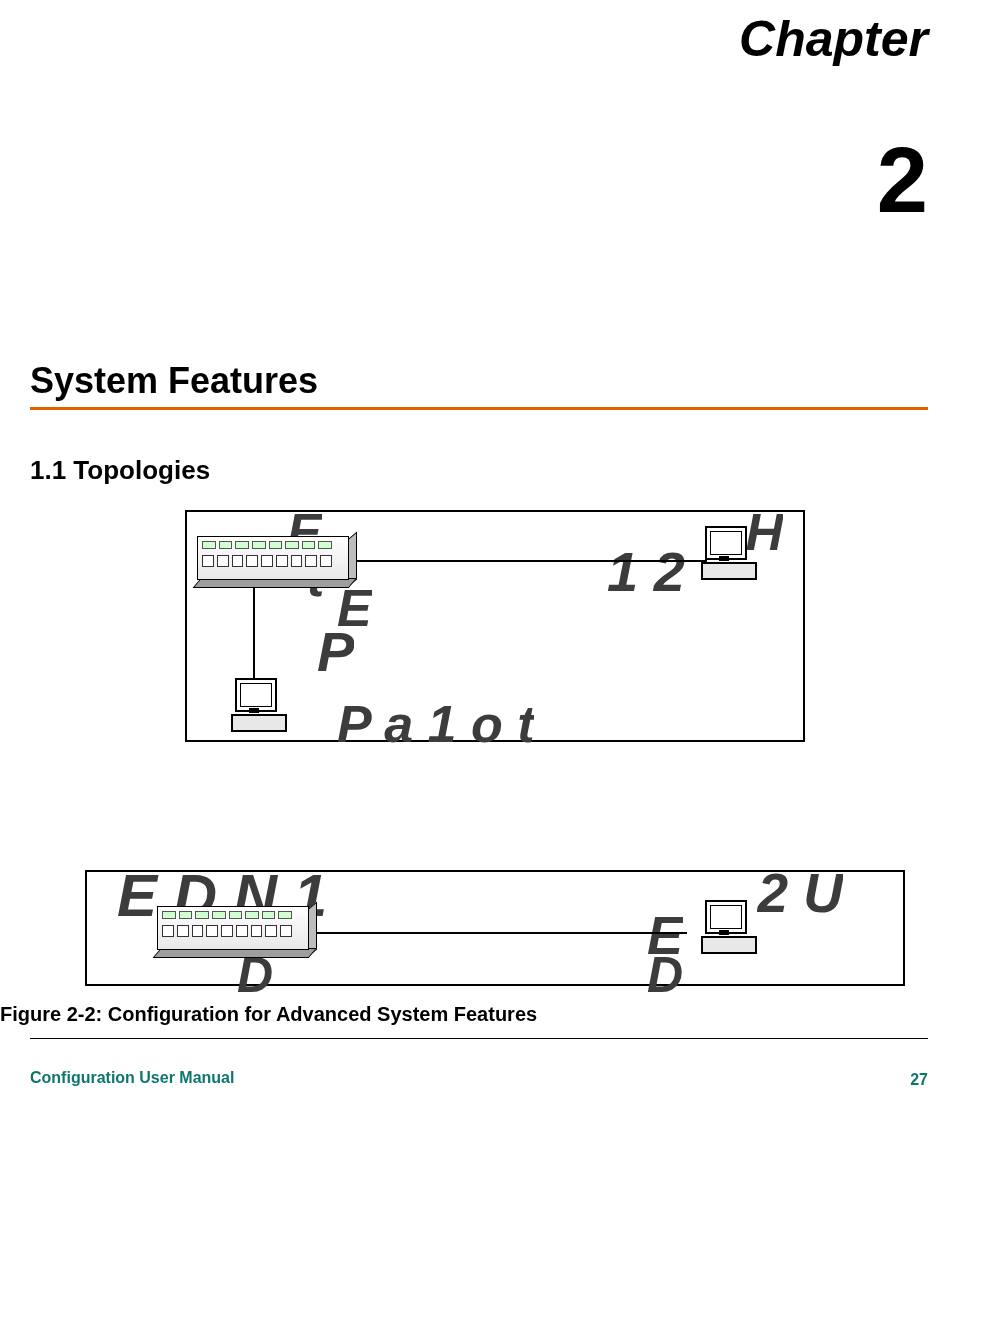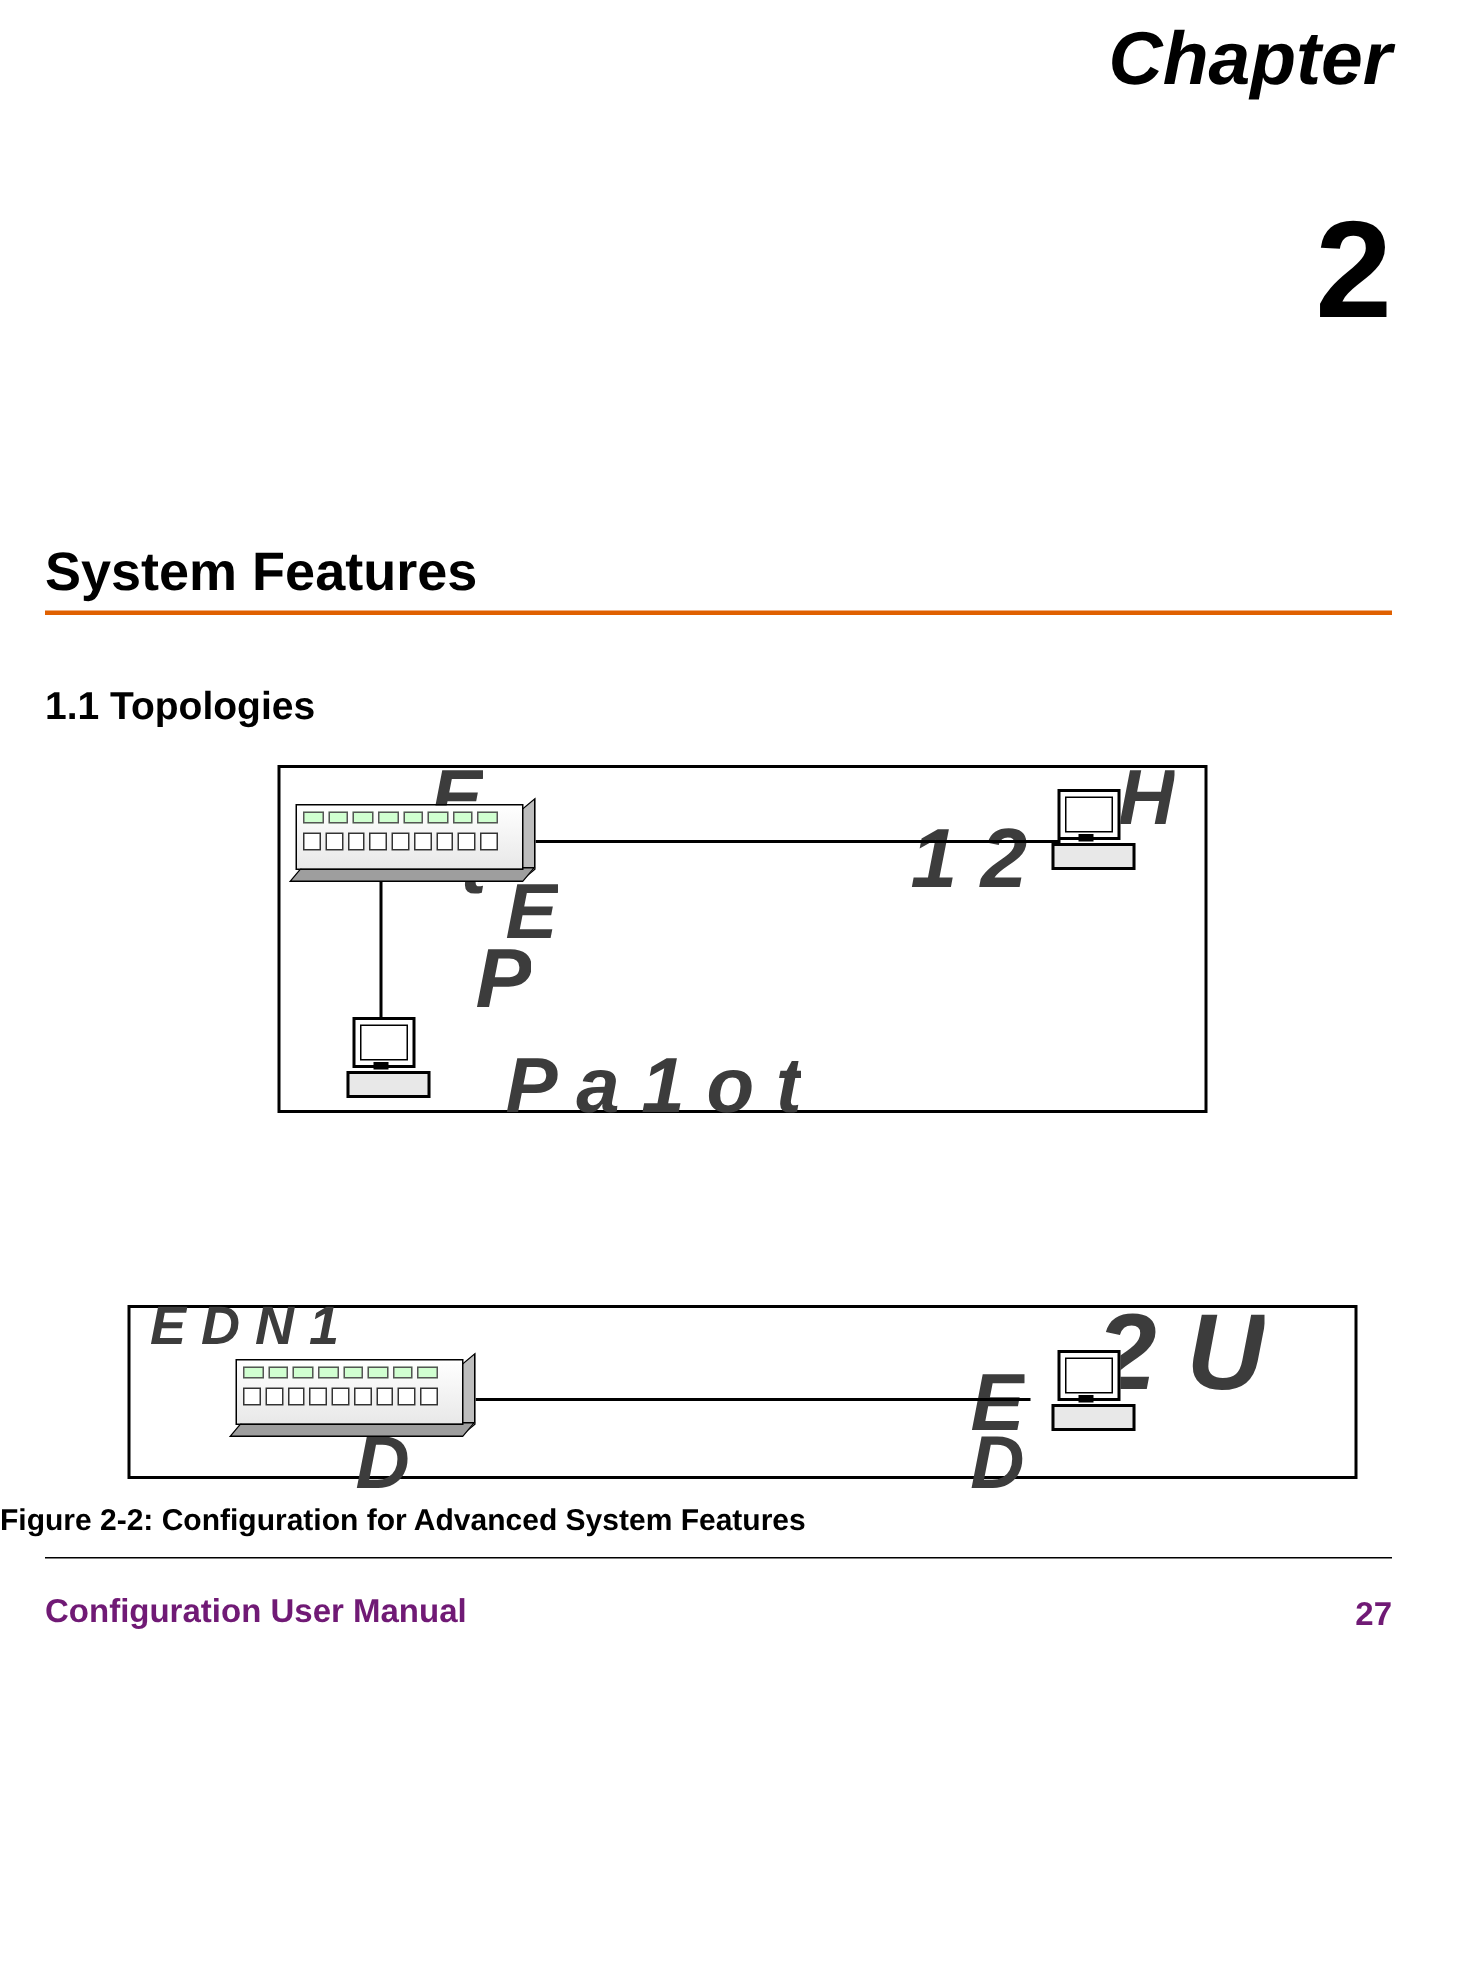--- a/index.html
+++ b/index.html
@@ -202,23 +202,23 @@
     left: 30px;
     right: 60px;
     height: 0;
     border-top: 1px solid #000;
   }
   .footer {
     position: absolute;
     bottom: 35px;
     left: 30px;
     right: 60px;
-    font-size: 22px;
-    font-weight: bold;
-    color: #701a75;
+    font-size: 16px;
+    font-weight: bold;
+    color: #0f766e;
     display: flex;
     justify-content: space-between;
     align-items: flex-end;
     text-align: right;
   }
   .footer-left { line-height: 1.35; }
 </style>
 </head>
 <body>
 
@@ -281,22 +281,22 @@
     </div>
 
     <div class="pc" style="bottom:10px; left:44px;">
       <div class="pc-mon"></div>
       <div class="pc-stand"></div>
       <div class="pc-base"></div>
     </div>
   </div>
 
   <div class="fig2">
-    <div class="bg-text" style="left:13px; top:-6px; font-size:36px;">E D N   1</div>
-    <div class="bg-text" style="right:60px; top:-6px; font-size:72px;">2 U</div>
+    <div class="bg-text" style="left:30px; top:-6px; font-size:60px;">E D N   1</div>
+    <div class="bg-text" style="right:60px; top:-6px; font-size:55px;">2 U</div>
     <div class="bg-text" style="left:150px; top:36px; font-size:54px;">P</div>
     <div class="bg-text" style="right:220px; top:36px; font-size:54px;">E</div>
     <div class="bg-text" style="left:150px; top:78px; font-size:50px;">D</div>
     <div class="bg-text" style="right:220px; top:78px; font-size:50px;">D</div>
 
     <div class="wire" style="top:60px; left:230px; width:370px;"></div>
 
     <div class="switch" style="top:34px; left:70px;">
       <div class="sw-side"></div>
       <div class="sw-bottom"></div>

